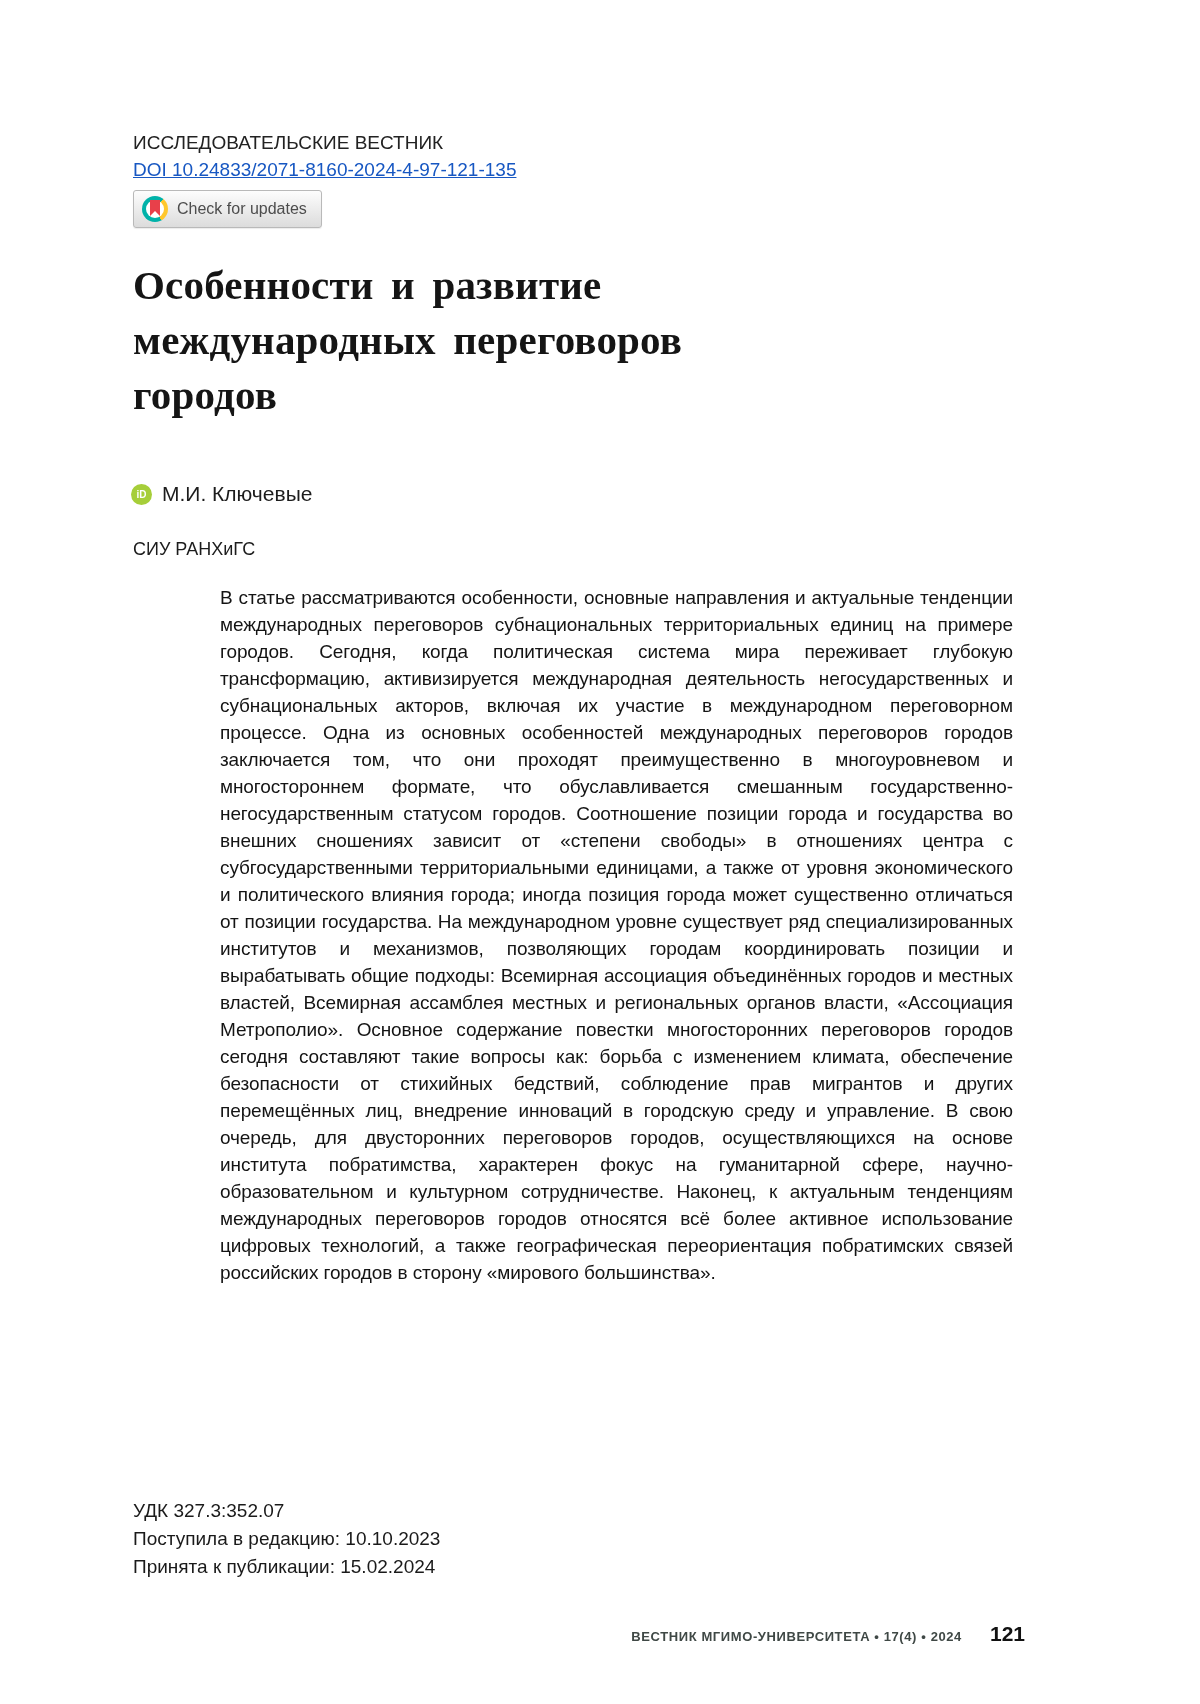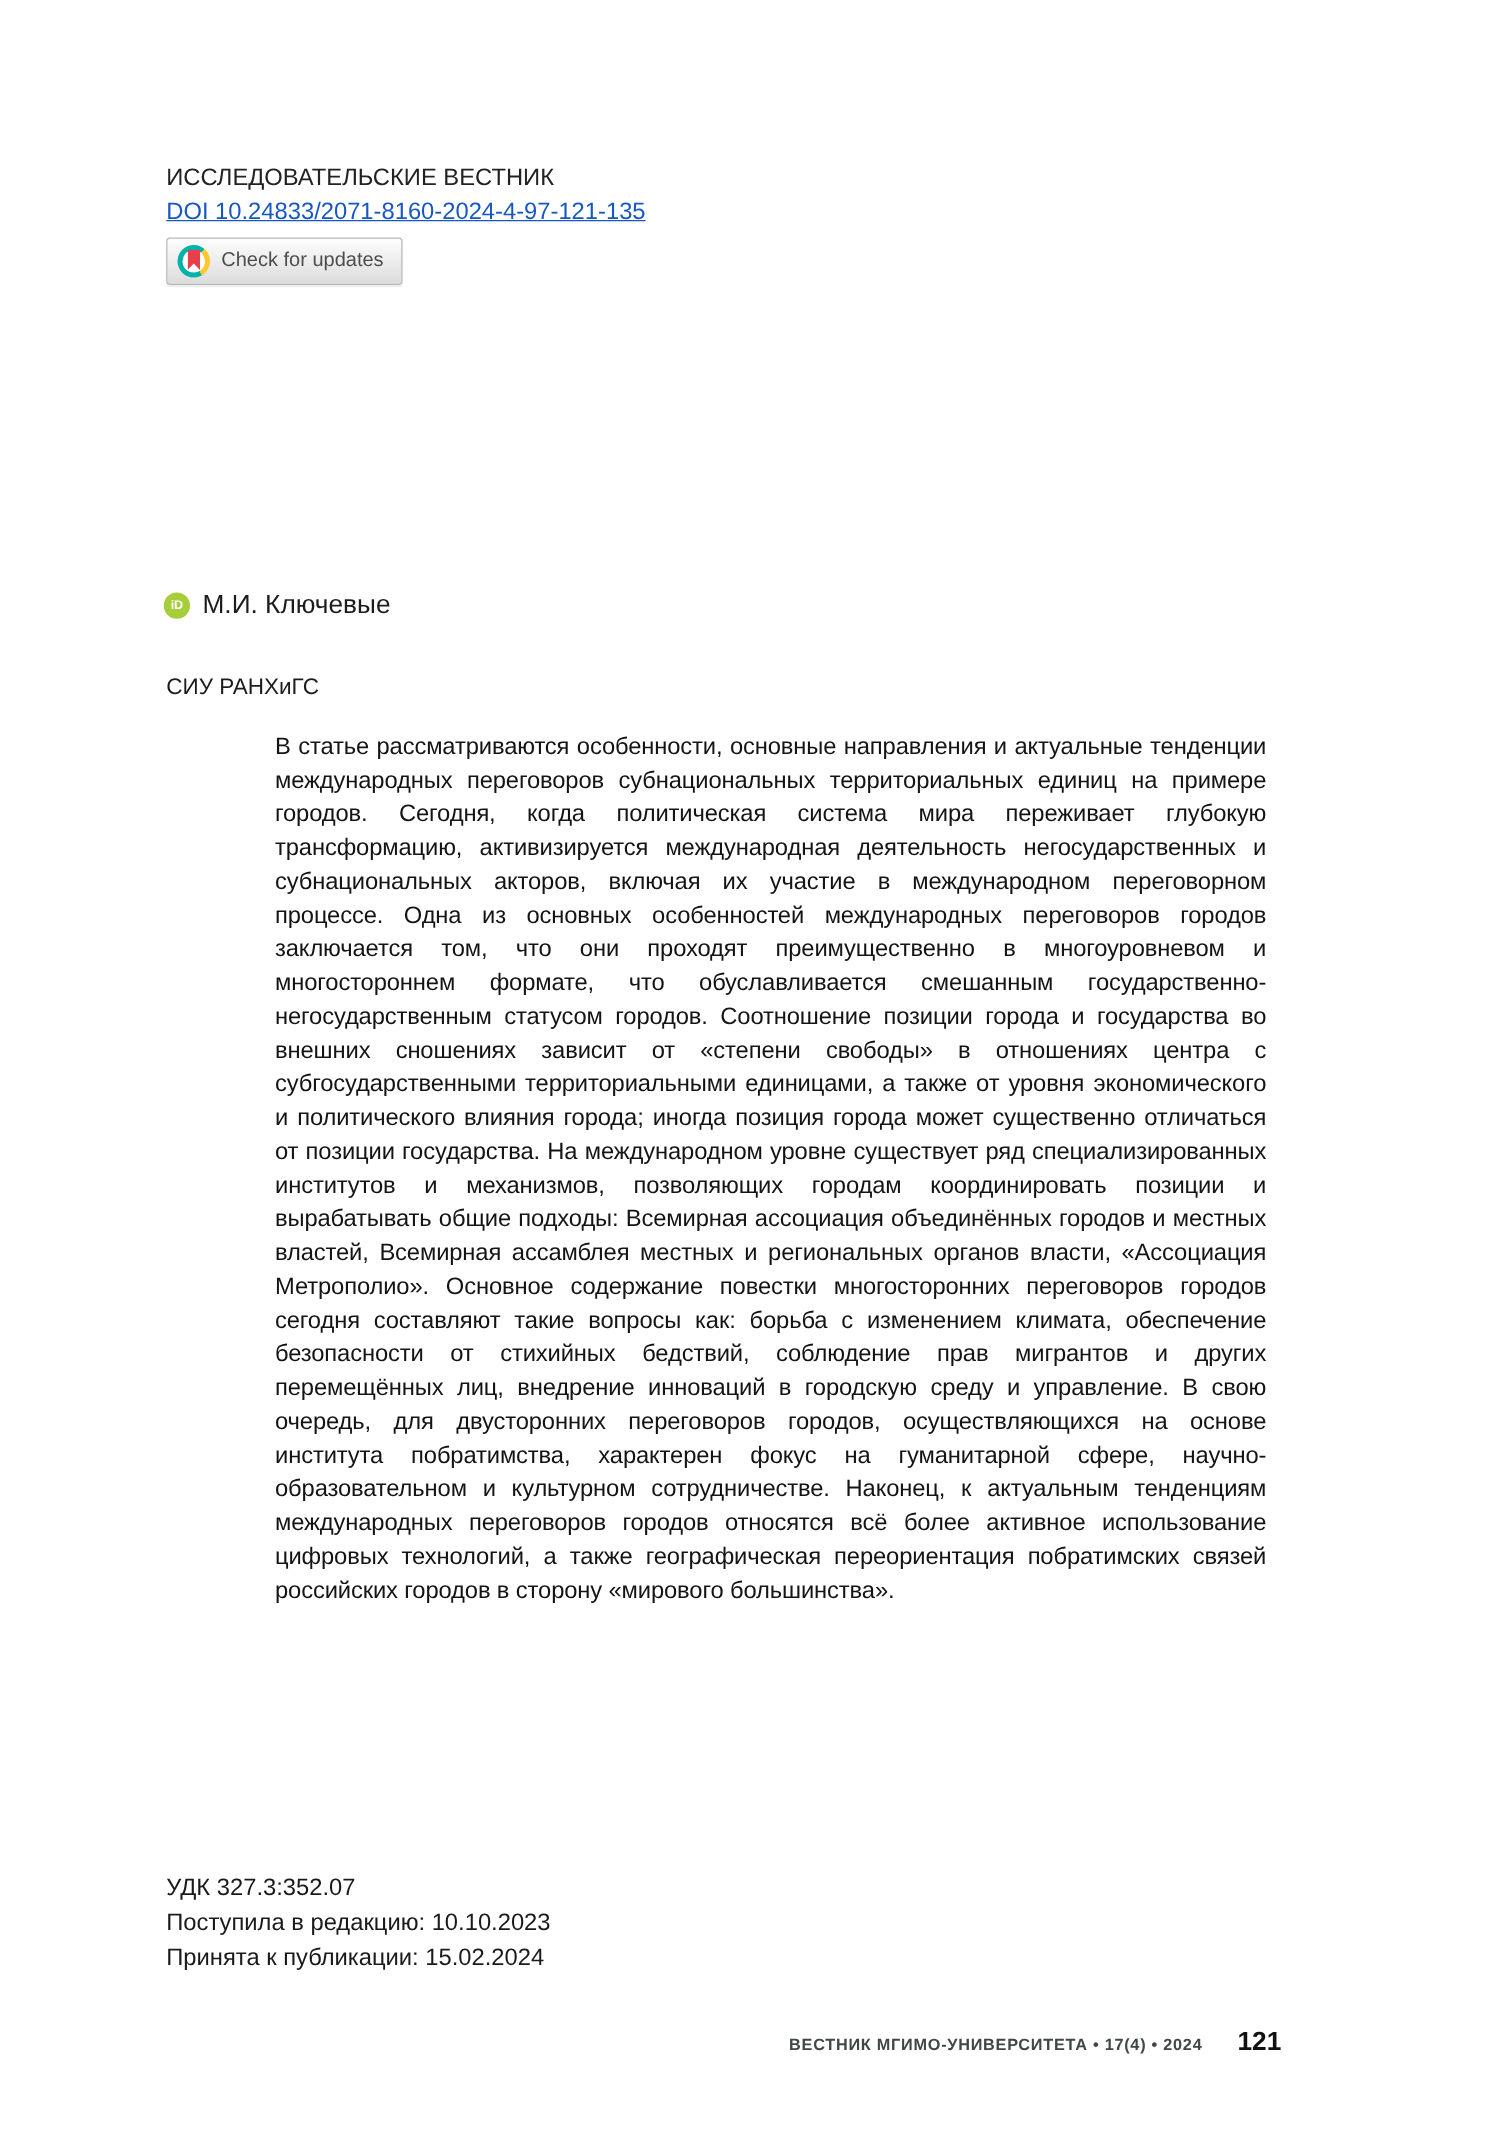--- a/index.html
+++ b/index.html
@@ -46,21 +46,21 @@
   }
   .cm-label{font-size:16px;color:#4d4d4d;}
   
   .title{
     position:absolute;left:133px;top:258px;width:640px;margin:0;
     font-family:"Liberation Serif","DejaVu Serif",serif;
     font-weight:700;font-size:41px;line-height:55px;color:#151515;
     word-spacing:7px;letter-spacing:.2px;
   }
   .author-row{
-    position:absolute;left:131px;top:472px;
+    position:absolute;left:131px;top:482px;
     display:flex;align-items:center;gap:10px;
   }
   .orcid{
     width:21px;height:21px;border-radius:50%;background:#a6ce39;
     color:#ffffff;font-size:10px;font-weight:700;
     display:flex;align-items:center;justify-content:center;
     cursor:pointer;flex:0 0 auto;
   }
   .author-name{font-size:21px;color:#1c1c1c;}
   .affiliation{
@@ -108,20 +108,21 @@
   <a class="doi-link">DOI 10.24833/2071-8160-2024-4-97-121-135</a>
 
   <div class="crossmark">
     <span class="cm-logo">
       <span class="cm-ring"></span>
       <span class="cm-bookmark"></span>
     </span>
     <span class="cm-label">Check for updates</span>
   </div>
 
+  <h1 class="title">Особенности и развитие международных переговоров городов</h1>
 
   <div class="author-row">
     <span class="orcid">iD</span>
     <span class="author-name">М.И. Ключевые</span>
   </div>
 
   <div class="affiliation">СИУ РАНХиГС</div>
 
   <div class="abstract-block">
     <p class="abstract">В статье рассматриваются особенности, основные направления и актуальные тенденции международных переговоров субнациональных территориальных единиц на примере городов. Сегодня, когда политическая система мира переживает глубокую трансформацию, активизируется международная деятельность негосударственных и субнациональных акторов, включая их участие в международном переговорном процессе. Одна из основных особенностей международных переговоров городов заключается том, что они проходят преимущественно в многоуровневом и многостороннем формате, что обуславливается смешанным государственно-негосударственным статусом городов. Соотношение позиции города и государства во внешних сношениях зависит от «степени свободы» в отношениях центра с субгосударственными территориальными единицами, а также от уровня экономического и политического влияния города; иногда позиция города может существенно отличаться от позиции государства. На международном уровне существует ряд специализированных институтов и механизмов, позволяющих городам координировать позиции и вырабатывать общие подходы: Всемирная ассоциация объединённых городов и местных властей, Всемирная ассамблея местных и региональных органов власти, «Ассоциация Метрополио». Основное содержание повестки многосторонних переговоров городов сегодня составляют такие вопросы как: борьба с изменением климата, обеспечение безопасности от стихийных бедствий, соблюдение прав мигрантов и других перемещённых лиц, внедрение инноваций в городскую среду и управление. В свою очередь, для двусторонних переговоров городов, осуществляющихся на основе института побратимства, характерен фокус на гуманитарной сфере, научно-образовательном и культурном сотрудничестве. Наконец, к актуальным тенденциям международных переговоров городов относятся всё более активное использование цифровых технологий, а также географическая переориентация побратимских связей российских городов в сторону «мирового большинства».</p>

